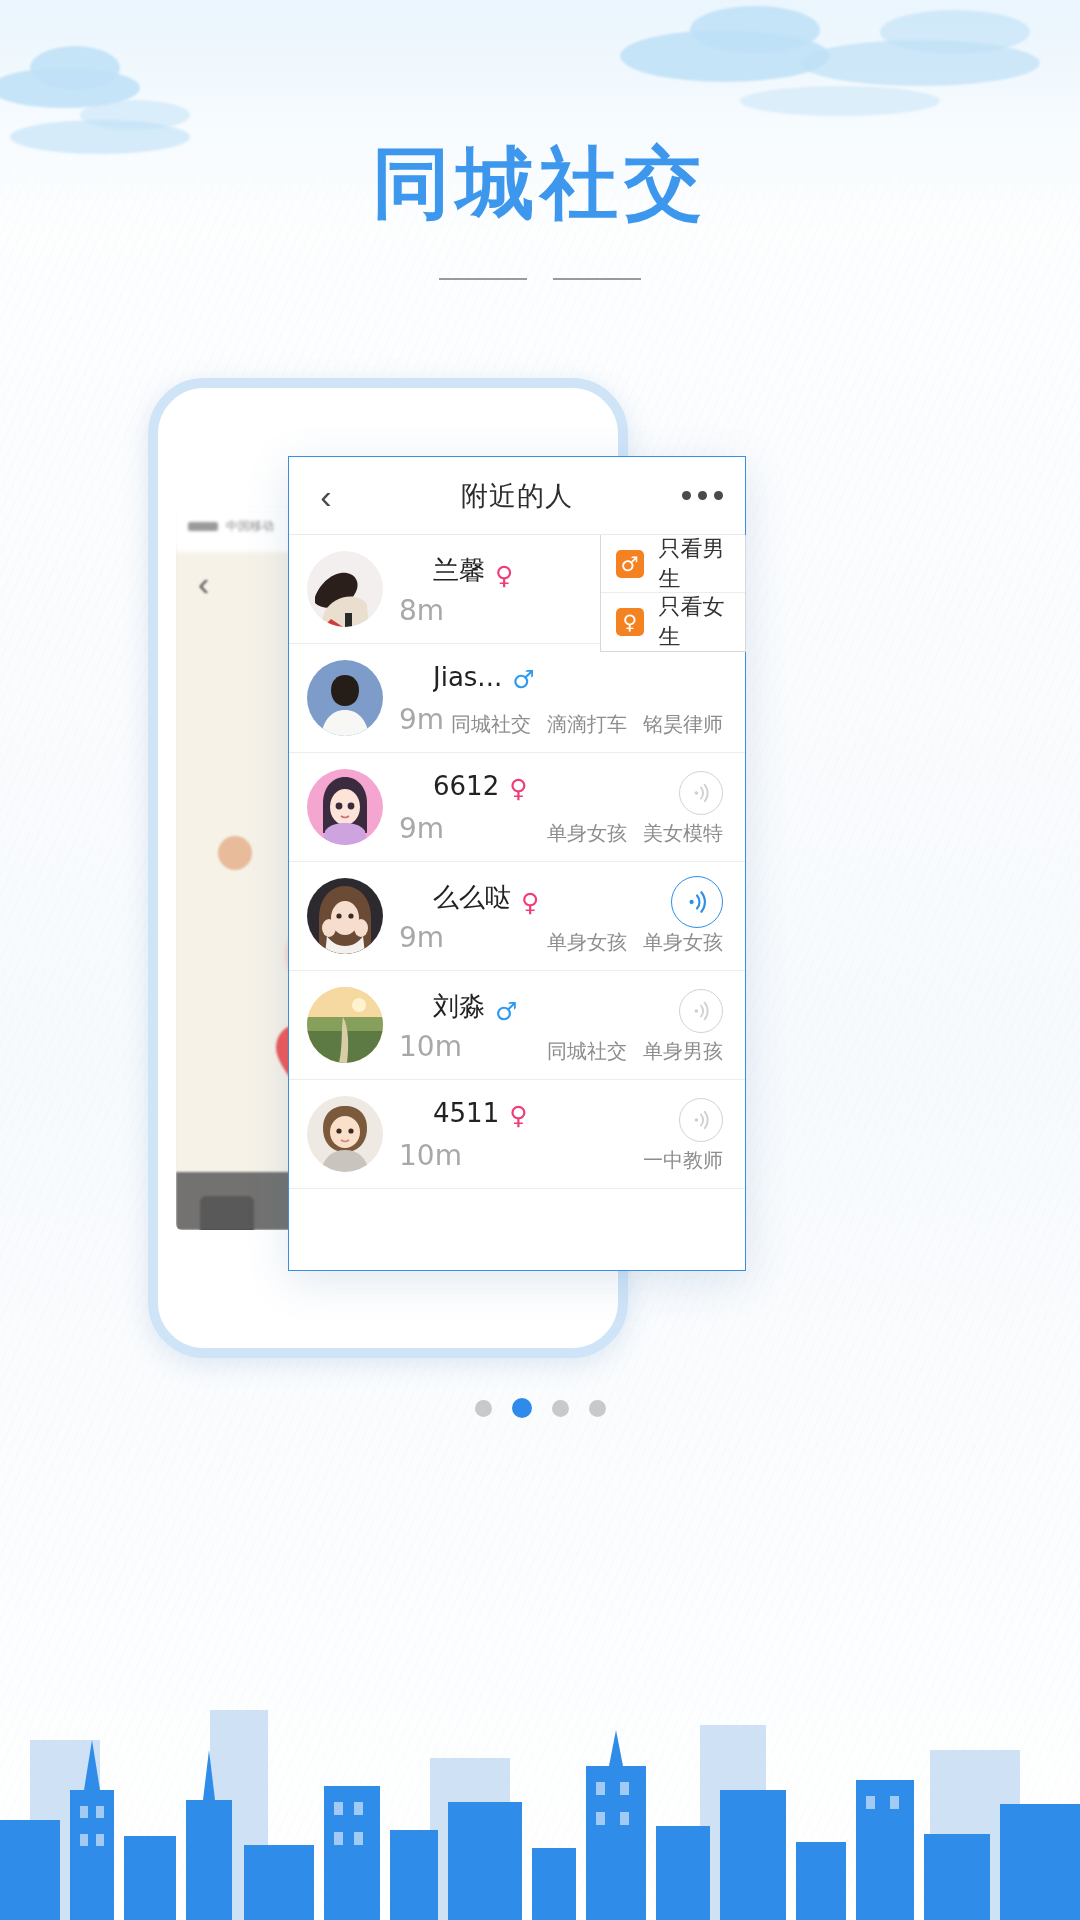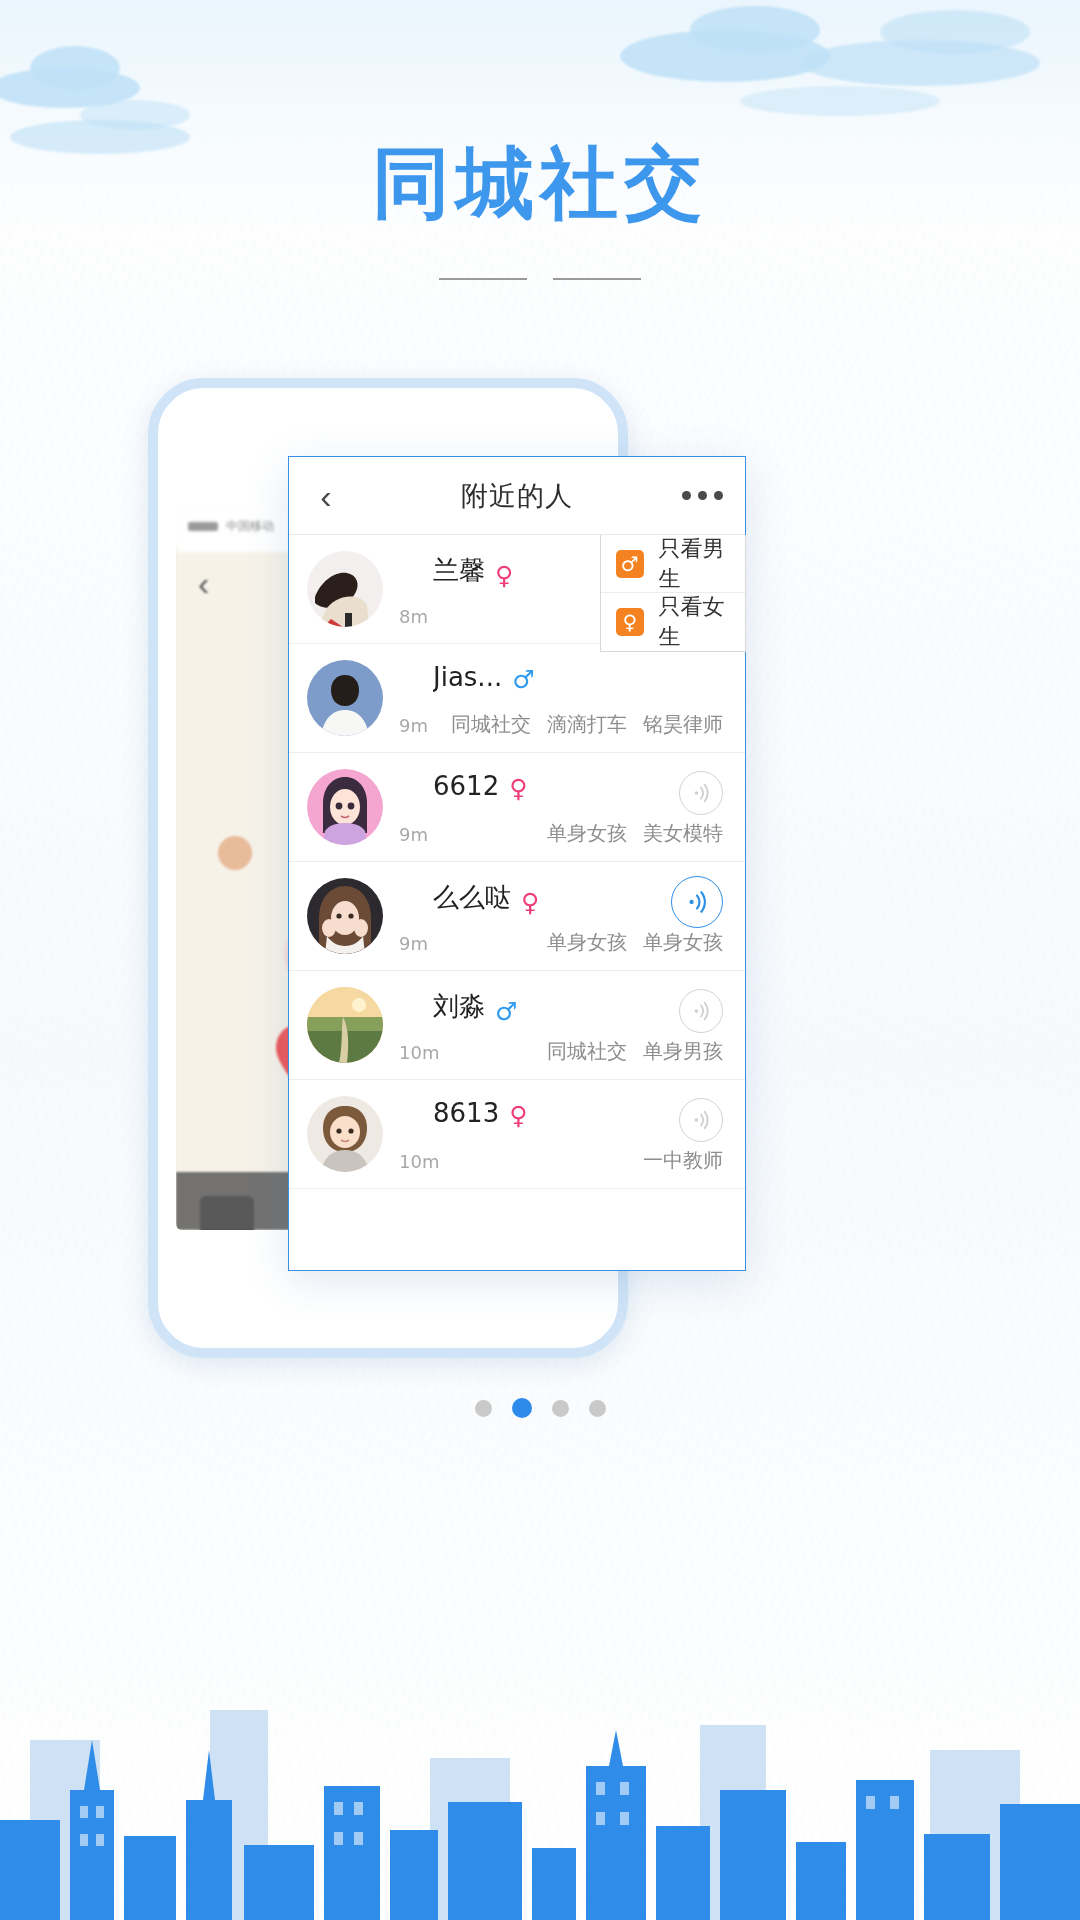--- a/index.html
+++ b/index.html
@@ -141,21 +141,21 @@
   .pname{
     font-size:26px; color:#222;
     font-family:"DejaVu Sans","Liberation Sans",sans-serif;
     max-width:150px; white-space:nowrap; overflow:hidden;
   }
   .gsym{ font-size:25px; line-height:1; font-family:"DejaVu Sans",sans-serif; }
   .gsym.f{ color:#ef3d7a; }
   .gsym.m{ color:#2e9bf0; }
   .pdist{
     position:absolute; bottom:0; left:0;
-    font-size:18px; color:#a8a8a8;
+    font-size:28px; color:#a8a8a8;
     font-family:"DejaVu Sans","Liberation Sans",sans-serif;
     text-align:right;
   }
   .ptags{
     position:absolute; right:0; bottom:-2px;
     display:flex; gap:16px;
   }
   .ptag{
     font-size:20px; color:#8d8d8d;
     font-family:"DejaVu Sans","Liberation Sans",sans-serif;
@@ -414,21 +414,21 @@
             <path d="M16 32c0-14 9-22 22-22s22 8 22 22-8 24-22 24-22-10-22-24z" fill="#7b5a3c"></path>
             <ellipse cx="38" cy="36" rx="15" ry="16" fill="#fadfcb"></ellipse>
             <circle cx="32" cy="35" r="2.6" fill="#3a2b22"></circle>
             <circle cx="44" cy="35" r="2.6" fill="#3a2b22"></circle>
             <path d="M34 44q4 3 8 0" stroke="#cd8a7a" stroke-width="1.6" fill="none"></path>
             <path d="M14 76c2-14 11-22 24-22s22 8 24 22z" fill="#c9c4bd"></path>
           </svg>
         </div>
         <div class="pcol">
           <div class="pname-line">
-            <span class="pname">8613</span>
+            <span class="pname">4511</span>
             <span class="gsym f">♀</span>
           </div>
           <span class="pdist">10m</span>
           <div class="ptags">
             <span class="ptag">一中教师</span>
           </div>
           <div class="sonar">
             <svg width="22" height="22" viewBox="0 0 24 24">
               <circle cx="7" cy="12" r="2" fill="#cfcfcf"></circle>
               <path d="M12 6a9 9 0 0 1 0 12" stroke="#cfcfcf" stroke-width="2" fill="none" stroke-linecap="round"></path>

